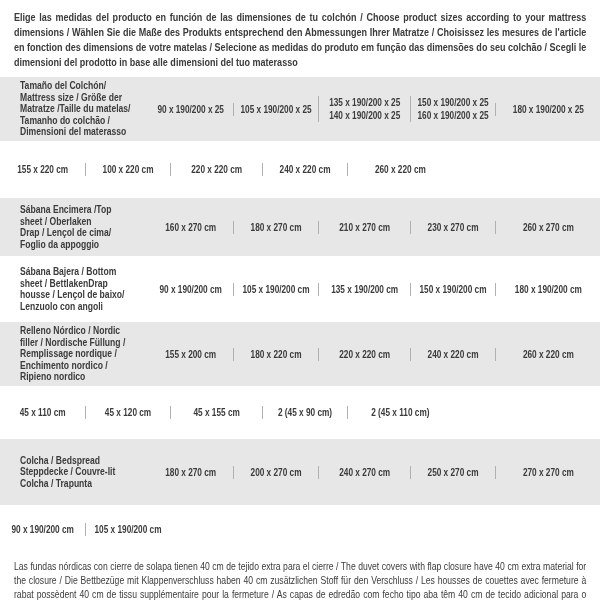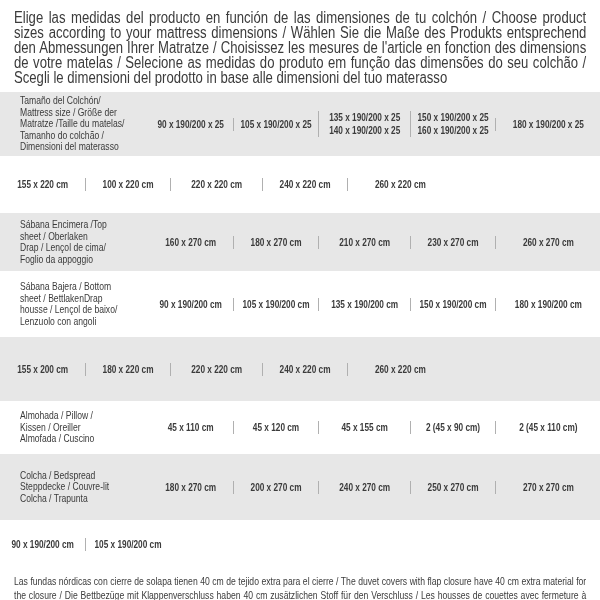--- a/index.html
+++ b/index.html
@@ -1,28 +1,28 @@
 <!DOCTYPE html>
 <html><head>
 <meta charset="utf-8">
 <style>
   html,body{margin:0;padding:0;}
   body{
     width:600px;height:600px;background:#ffffff;
     font-family:"Liberation Sans","DejaVu Sans",sans-serif;
     color:#3b3b3b;overflow:hidden;
   }
-  .top-note{margin:10px 14px 7px 14px;font-size:16px;font-weight:normal;line-height:15px;text-align:justify;}
+  .top-note{margin:10px 14px 7px 14px;font-size:11px;font-weight:bold;line-height:15px;text-align:justify;}
   .bottom-note{margin:6px 14px 0 14px;font-size:10.5px;font-weight:normal;line-height:14px;text-align:justify;}
   .cnd-l{display:block;width:122%;transform:scaleX(0.82);transform-origin:0 0;}
   .size-table{width:600px;}
   .row{display:flex;align-items:center;}
   .row.shaded{background:#e7e7e7;}
   .rh64{height:64px}.rh57{height:57px}.rh54{height:58px}.rh56{height:66px}.rh53{height:53px}.rh48{height:48px}
-  .label{width:148px;box-sizing:border-box;padding-left:20px;font-weight:normal;font-size:11px;line-height:11.5px;white-space:pre-line;}
+  .label{width:148px;box-sizing:border-box;padding-left:20px;font-weight:bold;font-size:11px;line-height:11.5px;white-space:pre-line;}
   .label .cnd{display:block;width:128%;transform:scaleX(0.78);transform-origin:0 50%;}
   .cell{box-sizing:border-box;text-align:center;font-weight:bold;font-size:11px;line-height:13px;white-space:pre-line;}
   .cell .cnd{display:block;width:133.4%;margin-left:-16.7%;transform:scaleX(0.75);}
   .c1{width:85px}.c2{width:85px}.c3{width:92px}.c4{width:85px}.c5{width:105px}
   .sep{border-left:1px solid #b0b0b0;}
 </style>
 </head>
 <body>
 
 <div>
@@ -74,31 +74,33 @@
 housse / Lençol de baixo/
 Lenzuolo con angoli</span></div>
       <div class="cell c1"><span class="cnd">90 x 190/200 cm</span></div>
       <div class="cell c2 sep"><span class="cnd">105 x 190/200 cm</span></div>
       <div class="cell c3 sep"><span class="cnd">135 x 190/200 cm</span></div>
       <div class="cell c4 sep"><span class="cnd">150 x 190/200 cm</span></div>
       <div class="cell c5 sep"><span class="cnd">180 x 190/200 cm</span></div>
     </div>
 
     <div class="row shaded rh64">
+      <div class="label"><span class="cnd">Relleno Nórdico / Nordic
+filler / Nordische Füllung /
+Remplissage nordique /
+Enchimento nordico /
+Ripieno nordico</span></div>
       <div class="cell c1"><span class="cnd">155 x 200 cm</span></div>
       <div class="cell c2 sep"><span class="cnd">180 x 220 cm</span></div>
       <div class="cell c3 sep"><span class="cnd">220 x 220 cm</span></div>
       <div class="cell c4 sep"><span class="cnd">240 x 220 cm</span></div>
       <div class="cell c5 sep"><span class="cnd">260 x 220 cm</span></div>
     </div>
 
     <div class="row rh53">
-      <div class="label"><span class="cnd">Almohada  / Pillow /
-Kissen / Oreiller
-Almofada / Cuscino</span></div>
       <div class="cell c1"><span class="cnd">45 x 110 cm</span></div>
       <div class="cell c2 sep"><span class="cnd">45 x 120 cm</span></div>
       <div class="cell c3 sep"><span class="cnd">45 x 155 cm</span></div>
       <div class="cell c4 sep"><span class="cnd">2 (45 x 90 cm)</span></div>
       <div class="cell c5 sep"><span class="cnd">2 (45 x 110 cm)</span></div>
     </div>
 
     <div class="row shaded rh56">
       <div class="label"><span class="cnd">Colcha / Bedspread
 Steppdecke / Couvre-lit

